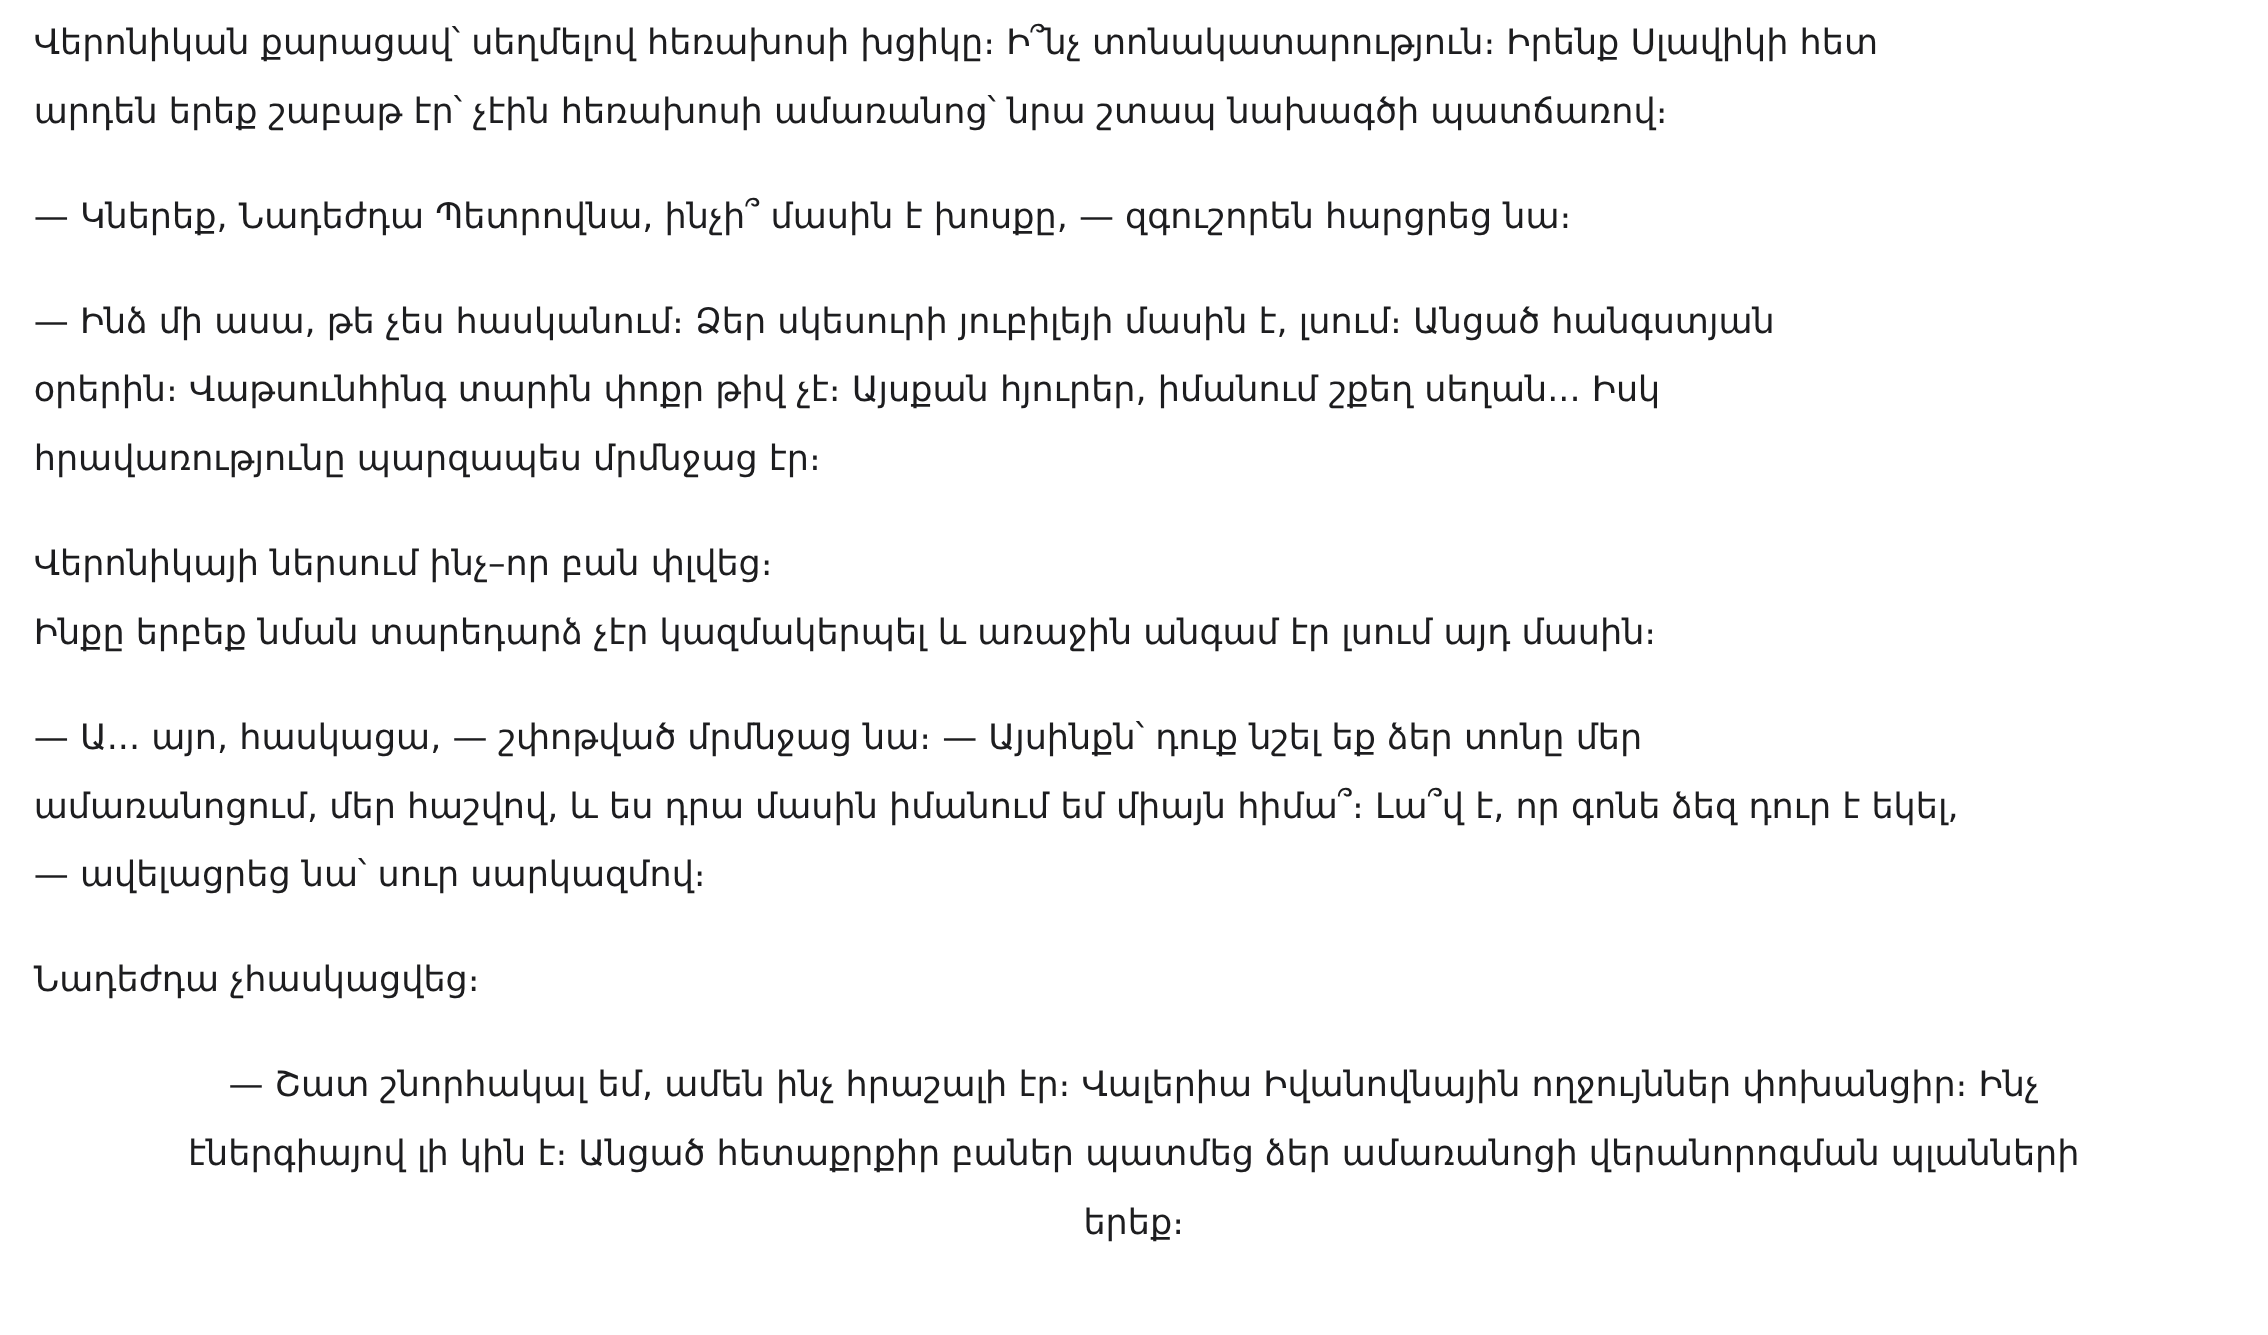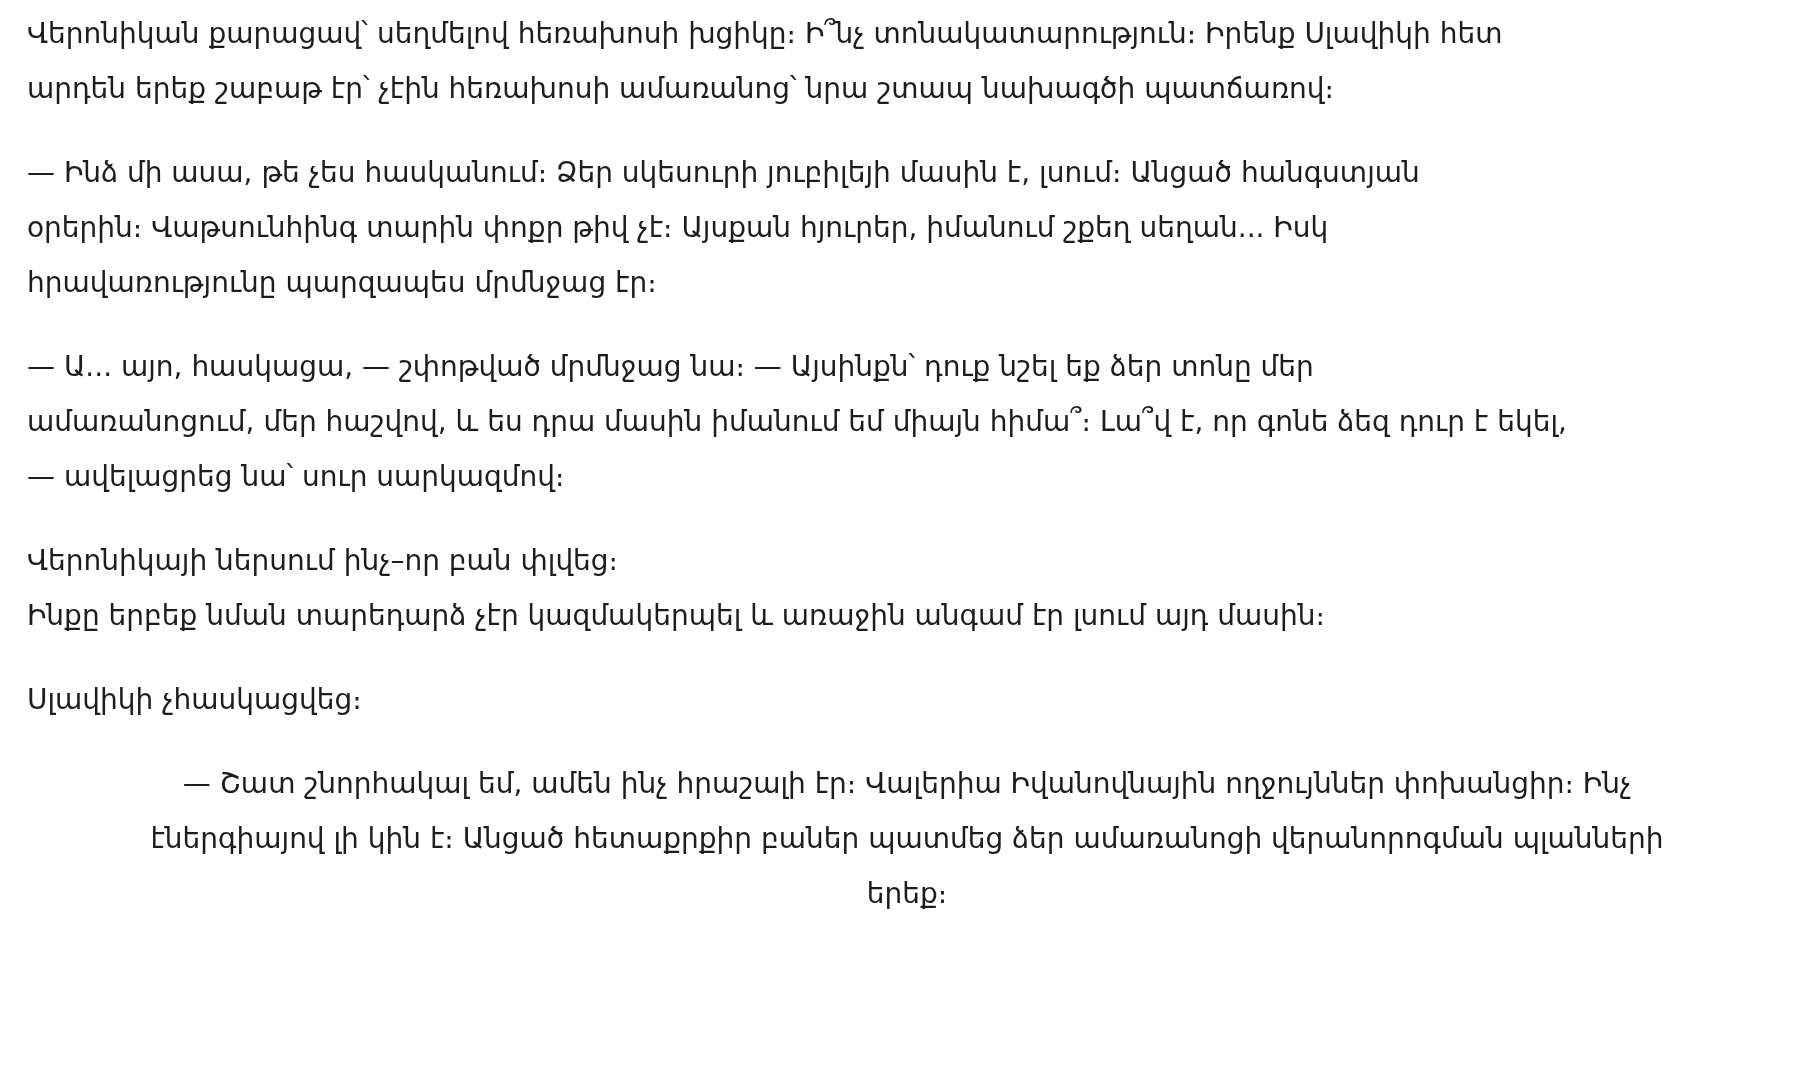--- a/index.html
+++ b/index.html
@@ -34,40 +34,43 @@
 </head>
 <body>
 
 <div class="page">
 
   <div class="paragraph">
     <div class="line">Վերոնիկան քարացավ՝ սեղմելով հեռախոսի խցիկը։ Ի՞նչ տոնակատարություն։ Իրենք Սլավիկի հետ</div>
     <div class="line">արդեն երեք շաբաթ էր՝ չէին հեռախոսի ամառանոց՝ նրա շտապ նախագծի պատճառով։</div>
   </div>
 
+  <div class="paragraph">
+    <div class="line">— Կներեք, Նադեժդա Պետրովնա, ինչի՞ մասին է խոսքը, — զգուշորեն հարցրեց նա։</div>
+  </div>
 
   <div class="paragraph">
     <div class="line">— Ինձ մի ասա, թե չես հասկանում։ Ձեր սկեսուրի յուբիլեյի մասին է, լսում։ Անցած հանգստյան</div>
     <div class="line">օրերին։ Վաթսունհինգ տարին փոքր թիվ չէ։ Այսքան հյուրեր, իմանում շքեղ սեղան... Իսկ</div>
     <div class="line">հրավառությունը պարզապես մրմնջաց էր։</div>
+  </div>
+
+  <div class="paragraph">
+    <div class="line">Վերոնիկայի ներսում ինչ–որ բան փլվեց։</div>
+    <div class="line">Ինքը երբեք նման տարեդարձ չէր կազմակերպել և առաջին անգամ էր լսում այդ մասին։</div>
   </div>
 
   <div class="paragraph">
     <div class="line">— Ա... այո, հասկացա, — շփոթված մրմնջաց նա։ — Այսինքն՝ դուք նշել եք ձեր տոնը մեր</div>
     <div class="line">ամառանոցում, մեր հաշվով, և ես դրա մասին իմանում եմ միայն հիմա՞։ Լա՞վ է, որ գոնե ձեզ դուր է եկել,</div>
     <div class="line">— ավելացրեց նա՝ սուր սարկազմով։</div>
   </div>
 
   <div class="paragraph">
-    <div class="line">Վերոնիկայի ներսում ինչ–որ բան փլվեց։</div>
-    <div class="line">Ինքը երբեք նման տարեդարձ չէր կազմակերպել և առաջին անգամ էր լսում այդ մասին։</div>
-  </div>
-
-  <div class="paragraph">
-    <div class="line">Սլավիկի չհասկացվեց։</div>
+    <div class="line">Նադեժդա չհասկացվեց։</div>
   </div>
 
   <div class="paragraph">
     <div class="line">— Շատ շնորհակալ եմ, ամեն ինչ հրաշալի էր։ Վալերիա Իվանովնային ողջույններ փոխանցիր։ Ինչ</div>
     <div class="line">էներգիայով լի կին է։ Անցած հետաքրքիր բաներ պատմեց ձեր ամառանոցի վերանորոգման պլանների</div>
     <div class="line">երեք։</div>
   </div>
 
 </div>
 

